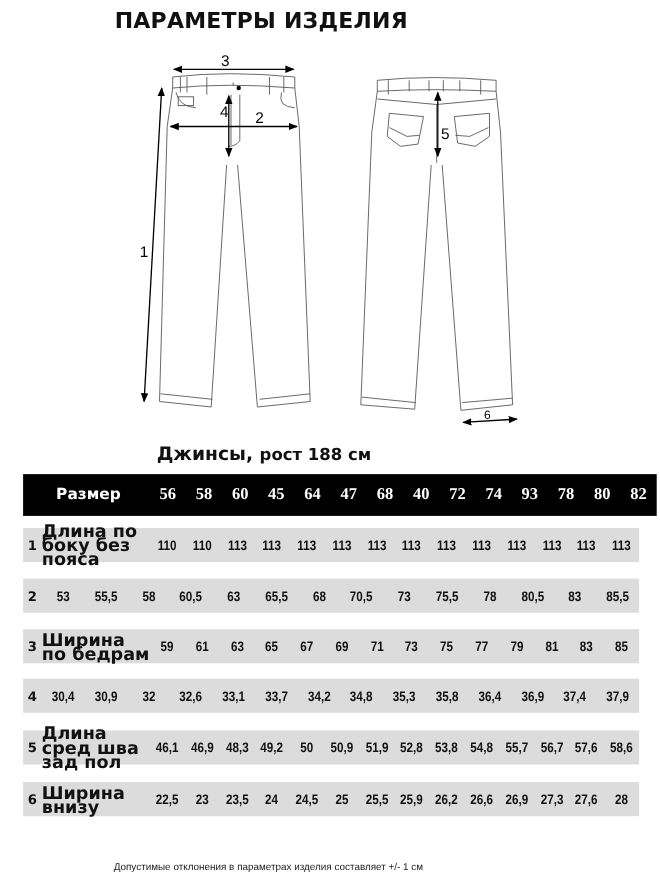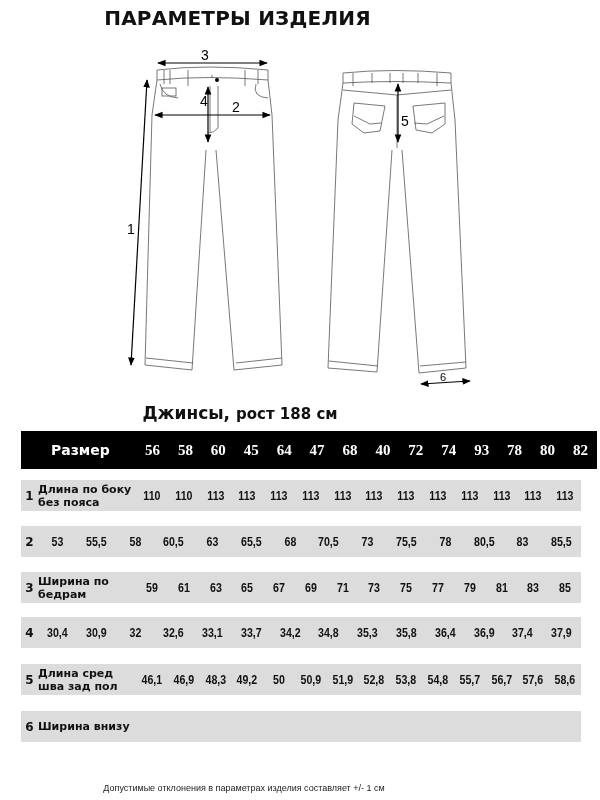--- a/index.html
+++ b/index.html
@@ -9,21 +9,21 @@
     .subtitle { position: absolute; left: 0; top: 403px; width: 480px; text-align: center; font-weight: bold; font-size: 17px; }
     .subtitle .small { font-size: 15px; }
     .table { position: absolute; left: 21px; top: 431px; width: 576px; }
     .hdr { height: 38px; background: #000; color: #fff; display: flex; align-items: center; font-weight: bold; font-size: 14px; }
     .hdr .lbl { width: 115px; padding-left: 30px; box-sizing: border-box; }
     .cells { display: flex; flex: 1; }
     .cell { flex: 1; text-align: center; }
     .hdr .cell { font-family: Liberation Serif, serif; font-size: 15px; font-weight: bold; }
     .row { position: absolute; left: 0; width: 560px; height: 31px; background: #dcdcdc; display: flex; align-items: center; }
     .row .num { width: 17px; text-align: center; font-weight: bold; font-size: 12px; }
-    .row .name { width: 98px; font-weight: bold; font-size: 11px; line-height: 13px; font-family: "DejaVu Sans", sans-serif; }
+    .row .name { width: 98px; font-weight: bold; font-size: 16px; line-height: 13px; font-family: "DejaVu Sans", sans-serif; }
     .row .cell { font-family: "Liberation Sans", sans-serif; font-size: 12.5px; font-weight: bold; transform: scaleX(0.85); }
     .footnote { position: absolute; left: 0; top: 783px; width: 488px; text-align: center; font-family: "Liberation Sans", sans-serif; font-size: 9px; color: #222; }
   </style>
 </head>
 <body>
 
 <div class="title">ПАРАМЕТРЫ ИЗДЕЛИЯ</div>
 
 <svg class="diagram" viewBox="0 40 600 360" width="600" height="360" xmlns="http://www.w3.org/2000/svg">
   <defs>
@@ -221,17 +221,33 @@
           <div class="cell">54,8</div>
           <div class="cell">55,7</div>
           <div class="cell">56,7</div>
           <div class="cell">57,6</div>
           <div class="cell">58,6</div>
         </div>
   </div>
       <div class="row" style="top: 280px;">
     <div class="num">6</div>
     <div class="name">Ширина внизу</div>
+    <div class="cells">
+          <div class="cell">22,5</div>
+          <div class="cell">23</div>
+          <div class="cell">23,5</div>
+          <div class="cell">24</div>
+          <div class="cell">24,5</div>
+          <div class="cell">25</div>
+          <div class="cell">25,5</div>
+          <div class="cell">25,9</div>
+          <div class="cell">26,2</div>
+          <div class="cell">26,6</div>
+          <div class="cell">26,9</div>
+          <div class="cell">27,3</div>
+          <div class="cell">27,6</div>
+          <div class="cell">28</div>
+        </div>
   </div>
     </div>
 </div>
 
 <div class="footnote">Допустимые отклонения в параметрах изделия составляет +/- 1 см</div>
 
 </body></html>

